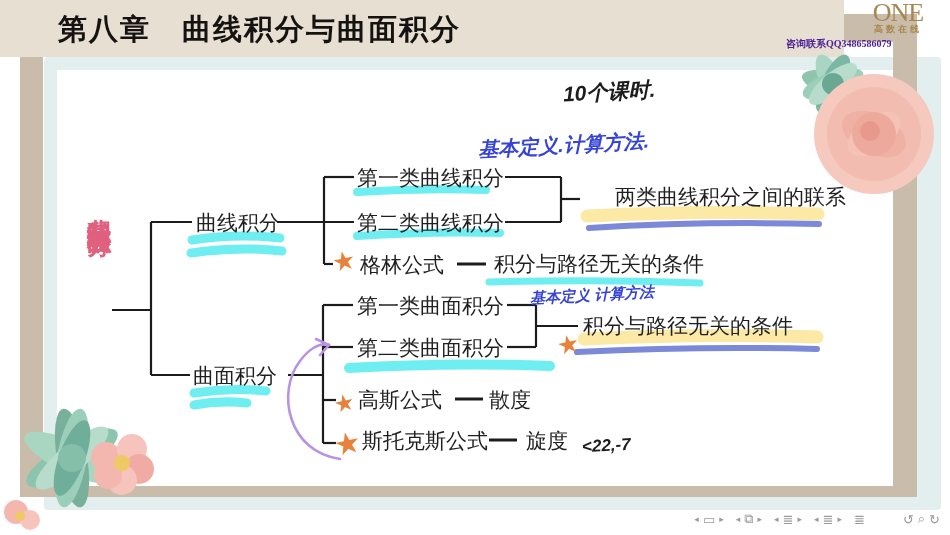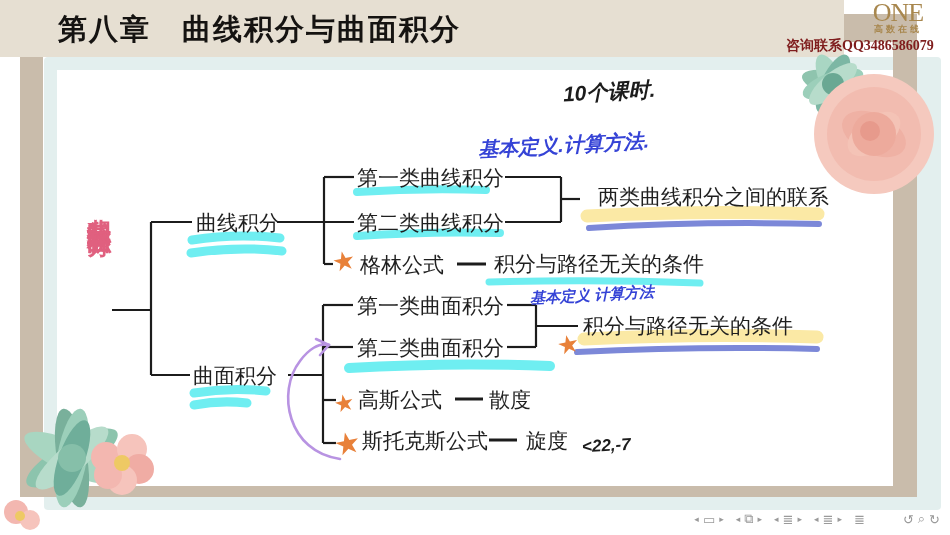--- a/index.html
+++ b/index.html
@@ -23,22 +23,22 @@
 
   
   .header{position:absolute;left:0;top:0;width:844px;height:57px;
     background:var(--header-bg);z-index:4;}
   .header-title{position:absolute;left:58px;top:10px;font-size:29px;font-weight:bold;
     color:#151311;letter-spacing:2px;white-space:nowrap;}
   .logo{position:absolute;left:858px;top:2px;width:80px;text-align:center;color:#a8874e;}
   .logo-main{font-size:26px;font-weight:normal;font-family:"Liberation Serif",serif;
     letter-spacing:-1px;line-height:22px;}
   .logo-sub{font-size:9px;font-weight:bold;letter-spacing:3px;line-height:10px;}
-  .contact{position:absolute;left:786px;top:37px;font-size:14px;font-weight:bold;
-    color:#7f1d1d;font-family:"Liberation Serif",serif;white-space:nowrap;}
+  .contact{position:absolute;left:786px;top:37px;font-size:10px;font-weight:bold;
+    color:#4c1d95;font-family:"Liberation Serif",serif;white-space:nowrap;}
 
   
   .overlay{position:absolute;left:0;top:0;z-index:5;pointer-events:none;}
 
   
   .node{position:absolute;z-index:6;font-size:21px;color:#1f1f1f;white-space:nowrap;
     line-height:21px;}
   .root-vertical{position:absolute;left:86px;top:199px;z-index:6;
     writing-mode:vertical-rl;text-orientation:upright;font-size:24px;font-weight:bold;
     color:var(--accent-pink);letter-spacing:2px;line-height:26px;white-space:nowrap;}
@@ -184,21 +184,21 @@
     </g>
   </svg>
 
   <div class="root-vertical">曲线积分与曲面积分</div>
 
   <div class="node" style="left:196px;top:212px;">曲线积分</div>
   <div class="node" style="left:193px;top:365px;">曲面积分</div>
 
   <div class="node" style="left:357px;top:167px;">第一类曲线积分</div>
   <div class="node" style="left:357px;top:212px;">第二类曲线积分</div>
-  <div class="node" style="left:598px;top:186px;">两类曲线积分之间的联系</div>
+  <div class="node" style="left:615px;top:186px;">两类曲线积分之间的联系</div>
   <div class="node" style="left:360px;top:254px;">格林公式</div>
   <div class="node" style="left:494px;top:253px;">积分与路径无关的条件</div>
 
   <div class="node" style="left:357px;top:295px;">第一类曲面积分</div>
   <div class="node" style="left:357px;top:337px;">第二类曲面积分</div>
   <div class="node" style="left:583px;top:315px;">积分与路径无关的条件</div>
   <div class="node" style="left:358px;top:389px;">高斯公式</div>
   <div class="node" style="left:489px;top:389px;text-align:center;">散度</div>
   <div class="node" style="left:362px;top:430px;">斯托克斯公式</div>
   <div class="node" style="left:526px;top:430px;">旋度</div>

